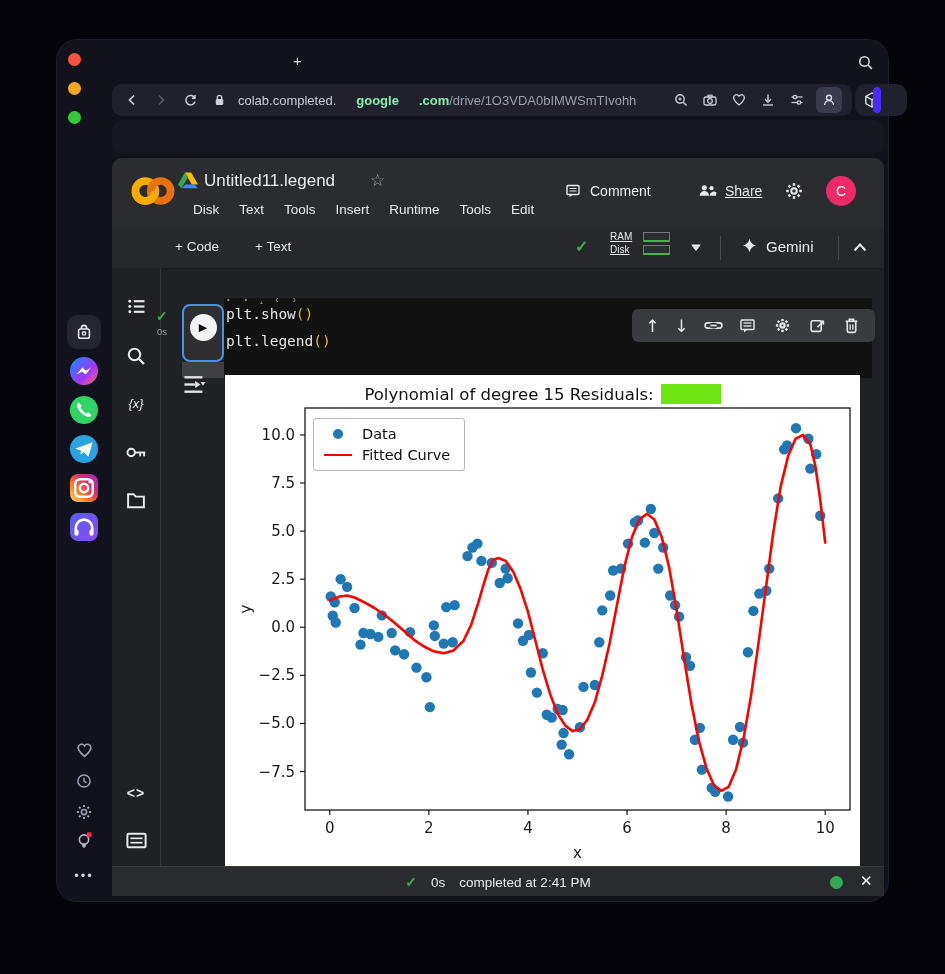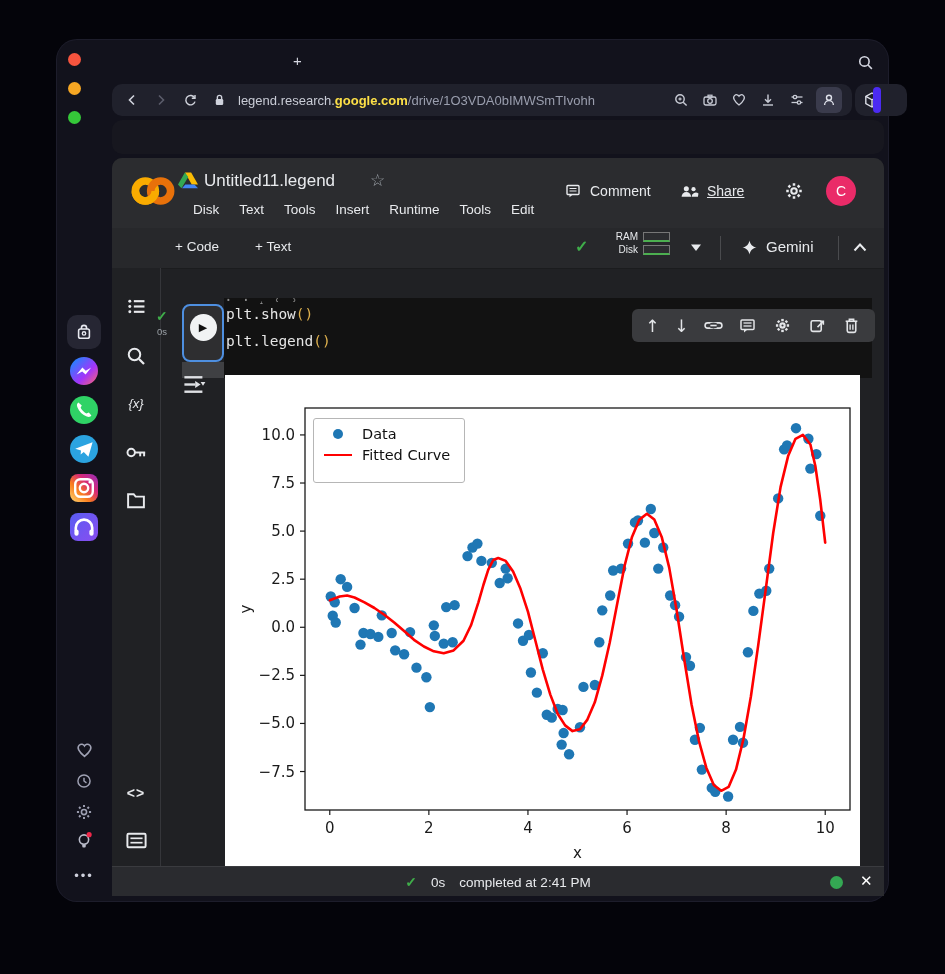--- a/index.html
+++ b/index.html
@@ -13,39 +13,39 @@
   .dock-tile{left:10px;width:34px;height:34px;border-radius:10px;display:flex;align-items:center;justify-content:center;}
   .dock-ico{left:14px;width:26px;height:26px;display:flex;align-items:center;justify-content:center;color:#9fa1b3;}
   
   #tab{left:55px;top:7px;width:170px;height:28px;background:#2b2c3a;border-radius:8px;display:flex;align-items:center;gap:6px;padding:0 9px;box-sizing:border-box;}
   #tab span{color:#e2e4ee;font-size:11.5px;white-space:nowrap;}
   #newtab{left:236px;top:12px;color:#d6d8e2;font-size:15px;}
   #topsearch{left:800px;top:14px;}
   
   #urlbar{left:55px;top:44px;width:740px;height:32px;background:#20212c;border-radius:10px;display:flex;align-items:center;padding:0 10px;box-sizing:border-box;gap:9px;}
   .url-txt{font-size:13px;white-space:nowrap;}
-  .u1{color:#c9ccd6;} .u2{color:#fde047;font-weight:bold;} .u3{color:#9a9eae;margin-top:32px;}
+  .u1{color:#c9ccd6;} .u2{color:#86efac;font-weight:bold;margin-left:20px;} .u3{color:#9a9eae;margin-top:32px;}
   .ubtn{display:flex;align-items:center;justify-content:center;width:20px;height:20px;flex:0 0 auto;}
   #profile-pill{background:#3a3b4c;border-radius:6px;width:26px;height:26px;}
   #side-pill{left:798px;top:44px;width:52px;height:32px;background:#20212c;border-radius:10px;display:flex;align-items:center;padding-left:8px;box-sizing:border-box;}
   #blue-bar{left:816px;top:47px;width:8px;height:26px;border-radius:4px;background:#4b2bf2;}
   #page-strip{left:55px;top:80px;width:772px;height:34px;background:#17171f;border-radius:10px;}
   
   #colab{left:55px;top:118px;width:772px;height:738px;background:#202124;border-radius:10px 10px 0 0;overflow:hidden;}
   #cl-header{left:0;top:0;width:772px;height:70px;background:#2b2c2f;}
   #cl-title{color:#e8eaed;font-size:17px;}
   #cl-menus{left:81px;top:44px;display:flex;gap:20px;}
   #cl-menus span{color:#e8eaed;font-size:13.5px;}
-  .hbtn{color:#e8eaed;font-size:14px;display:flex;align-items:flex-end;gap:8px;}
+  .hbtn{color:#e8eaed;font-size:14px;display:flex;align-items:flex-start;gap:8px;}
   #avatar{left:714px;top:18px;width:30px;height:30px;border-radius:50%;background:#ea2b68;color:#fff;
     display:flex;align-items:center;justify-content:center;font-size:14px;}
   #cl-toolbar{left:0;top:70px;width:772px;height:40px;background:#27282b;border-bottom:1px solid #1b1c1e;}
   .tb-add{color:#e8eaed;font-size:13.5px;}
   .meter{width:27px;height:10px;background:#2c2d30;border:1px solid #777;border-bottom:2px solid #4caf50;box-sizing:border-box;}
-  .mlabel{color:#e8eaed;font-size:10px;text-align:right;}
+  .mlabel{color:#e8eaed;font-size:10px;text-decoration:underline;}
   .vdiv{width:1px;height:24px;background:#4a4b4e;}
   
   #cl-side{left:0;top:110px;width:48px;height:628px;background:#202124;border-right:1px solid #35363a;}
   .sico{left:12px;width:24px;height:24px;display:flex;align-items:center;justify-content:center;color:#e8eaed;font-size:14px;}
   
   #gutter-check{left:44px;top:150px;color:#3fae4a;font-size:14px;font-weight:bold;}
   #gutter-time{left:45px;top:168px;color:#9aa0a6;font-size:9.5px;}
   #runwrap{left:70px;top:146px;width:42px;height:58px;border:2px solid #4e8fe0;border-radius:8px;background:#2e2e30;box-sizing:border-box;display:flex;align-items:flex-start;justify-content:center;}
   #runbtn{margin-top:8px;width:27px;height:27px;border-radius:50%;background:#f1f3f4;display:flex;align-items:center;justify-content:center;color:#111;font-size:11px;}
   #run-gutter{left:70px;top:204px;width:42px;height:16px;background:#3f4043;}
@@ -54,21 +54,21 @@
   .ctext{color:#e6e6e6;} .cparen{color:#ddb04e;}
   #code-sliver{left:112px;top:140px;width:648px;height:6px;background:#121212;overflow:hidden;color:#8a8a8a;font-family:"DejaVu Sans Mono",monospace;font-size:14.5px;line-height:4px;}
   #cell-toolbar{left:520px;top:151px;width:243px;height:33px;background:#3a3b3e;border-radius:6px;display:flex;align-items:center;justify-content:space-around;padding:0 6px;box-sizing:border-box;}
   #cell-toolbar .ubtn{color:#e3e5e8;}
   .arrowtxt{color:#e3e5e8;font-size:17px;font-family:"DejaVu Sans",sans-serif;}
   
   #output-icon{left:70px;top:216px;}
   #plot{left:113px;top:217px;width:635px;height:497px;background:#ffffff;color:#1a1a1a;}
   #plot-title{left:0;top:9px;width:635px;text-align:center;font-family:"DejaVu Sans",sans-serif;font-size:16.5px;color:#111;}
   #title-box{display:inline-block;width:60px;height:20px;vertical-align:-4px;margin-left:7px;}
-  #legend{left:88px;top:43px;background:rgba(255,255,255,.92);border:1px solid #b6b6b6;border-radius:3px;padding:7px 14px 19px 10px;display:flex;flex-direction:column;gap:5px;}
+  #legend{left:88px;top:43px;background:rgba(255,255,255,.92);border:1px solid #b6b6b6;border-radius:3px;padding:7px 14px 7px 10px;display:flex;flex-direction:column;gap:5px;}
   .lg-row{display:flex;align-items:center;gap:10px;font-family:"DejaVu Sans",sans-serif;font-size:14.5px;color:#111;}
   .lg-dot{width:10px;height:10px;border-radius:50%;margin:0 9px;}
   .lg-line{width:28px;height:0;border-top:2.6px solid;}
   #plot-canvas text.tick{font-family:"DejaVu Sans",sans-serif;font-size:15px;fill:#1a1a1a;}
   #plot-canvas text.axlabel{font-family:"DejaVu Sans",sans-serif;font-size:15px;fill:#1a1a1a;}
   #hscroll-track{left:48px;top:725px;width:724px;height:18px;background:#2e2f33;}
   #hscroll-thumb{left:106px;top:727px;width:632px;height:14px;background:#55575c;}
   #hscroll-corner{left:759px;top:725px;width:13px;height:18px;background:#f4f4f4;}
   
   #statusbar{left:0;top:708px;width:772px;height:30px;background:#2a2b2f;border-top:1px solid #3a3b3f;display:flex;align-items:center;}
@@ -212,21 +212,21 @@
           <path d="M12.8 9.2 A5 5 0 1 1 12.4 5.2" fill="none" stroke="#d0d3dc" stroke-width="1.5"></path>
           <path d="M12.8 2.2 V5.6 H9.4" fill="none" stroke="#d0d3dc" stroke-width="1.5"></path>
         </svg>
       </span>
     <span class="ubtn">
         <svg width="13" height="14" viewBox="0 0 14 15">
           <rect x="3" y="6.5" width="8" height="6.5" rx="1.4" fill="#cfd2dc"></rect>
           <path d="M4.7 6.5 V4.8 a2.3 2.3 0 0 1 4.6 0 V6.5" fill="none" stroke="#cfd2dc" stroke-width="1.5"></path>
         </svg>
       </span>
-    <span class="url-txt" style="flex:1;"><span class="u1">legend.research.</span><span class="u2">google</span><span class="u2">.com</span><span class="u3">/drive/1O3VDA0bIMWSmTIvohh</span></span>
+    <span class="url-txt" style="flex:1;"><span class="u1">colab.completed.</span><span class="u2">google</span><span class="u2">.com</span><span class="u3">/drive/1O3VDA0bIMWSmTIvohh</span></span>
     <span class="ubtn">
         <svg width="16" height="16" viewBox="0 0 16 16">
           <circle cx="7" cy="7" r="4.2" fill="none" stroke="#c9ccd6" stroke-width="1.4"></circle>
           <line x1="10.2" y1="10.2" x2="13.6" y2="13.6" stroke="#c9ccd6" stroke-width="1.4"></line>
           <line x1="7" y1="5.4" x2="7" y2="8.6" stroke="#c9ccd6" stroke-width="1.2"></line>
           <line x1="5.4" y1="7" x2="8.6" y2="7" stroke="#c9ccd6" stroke-width="1.2"></line>
         </svg>
       </span>
     <span class="ubtn">
         <svg width="16" height="16" viewBox="0 0 16 16">
@@ -297,21 +297,21 @@
       </div>
       <div class="abs hbtn" style="left:452px;top:25px;">
         <svg width="18" height="16" viewBox="0 0 16 16">
             <rect x="2" y="2.5" width="12" height="9" rx="1" fill="none" stroke="#e8eaed" stroke-width="1.4"></rect>
             <path d="M4.5 11.5 V14.3 L8 11.5" fill="#e8eaed"></path>
             <line x1="4.5" y1="5.5" x2="11.5" y2="5.5" stroke="#e8eaed" stroke-width="1.2"></line>
             <line x1="4.5" y1="8" x2="11.5" y2="8" stroke="#e8eaed" stroke-width="1.2"></line>
           </svg>
         <span>Comment</span>
       </div>
-      <div class="abs hbtn" style="left:568px;top:25px;text-decoration:underline;">
+      <div class="abs hbtn" style="left:586px;top:25px;text-decoration:underline;">
         <svg width="19" height="15" viewBox="0 0 18 14">
             <circle cx="6" cy="4.5" r="2.4" fill="#e8eaed"></circle>
             <path d="M1.5 12 a4.5 4.5 0 0 1 9 0 Z" fill="#e8eaed"></path>
             <circle cx="12.8" cy="4.8" r="2" fill="#e8eaed"></circle>
             <path d="M11 12 a4 4 0 0 1 6.5-3.1 L17 12 Z" fill="#e8eaed"></path>
           </svg>
         <span>Share</span>
       </div>
       <svg class="abs" style="left:672px;top:23px;" width="20" height="20" viewBox="0 0 16 16">
           <circle cx="8" cy="8" r="2.2" fill="none" stroke="#e8eaed" stroke-width="1.6"></circle>
@@ -481,20 +481,21 @@
       <svg width="24" height="21" viewBox="0 0 20 17">
           <line x1="2" y1="2.5" x2="17" y2="2.5" stroke="#dfe1e5" stroke-width="2"></line>
           <line x1="2" y1="14.5" x2="17" y2="14.5" stroke="#dfe1e5" stroke-width="2"></line>
           <line x1="2" y1="8.5" x2="11" y2="8.5" stroke="#dfe1e5" stroke-width="2"></line>
           <polygon points="11,5.5 15.5,8.5 11,11.5" fill="#dfe1e5"></polygon>
           <polygon points="15.5,6.5 19.5,6.5 17.5,9.5" fill="#dfe1e5"></polygon>
         </svg>
     </div>
 
     <div id="plot" class="abs">
+      <div id="plot-title" class="abs"><span>Polynomial of degree 15 Residuals:</span><span id="title-box" style="background: rgb(110, 228, 16);"></span></div>
       <svg id="plot-canvas" class="abs" style="left:0;top:0;" width="635" height="497">
           <line x1="104.77272727272728" y1="435" x2="104.77272727272728" y2="440" stroke="#1a1a1a" stroke-width="1.2"></line>
           <text x="104.77272727272728" y="458" text-anchor="middle" class="tick">0</text>
           <line x1="203.86363636363637" y1="435" x2="203.86363636363637" y2="440" stroke="#1a1a1a" stroke-width="1.2"></line>
           <text x="203.86363636363637" y="458" text-anchor="middle" class="tick">2</text>
           <line x1="302.9545454545455" y1="435" x2="302.9545454545455" y2="440" stroke="#1a1a1a" stroke-width="1.2"></line>
           <text x="302.9545454545455" y="458" text-anchor="middle" class="tick">4</text>
           <line x1="402.04545454545456" y1="435" x2="402.04545454545456" y2="440" stroke="#1a1a1a" stroke-width="1.2"></line>
           <text x="402.04545454545456" y="458" text-anchor="middle" class="tick">6</text>
           <line x1="501.1363636363636" y1="435" x2="501.1363636363636" y2="440" stroke="#1a1a1a" stroke-width="1.2"></line>

